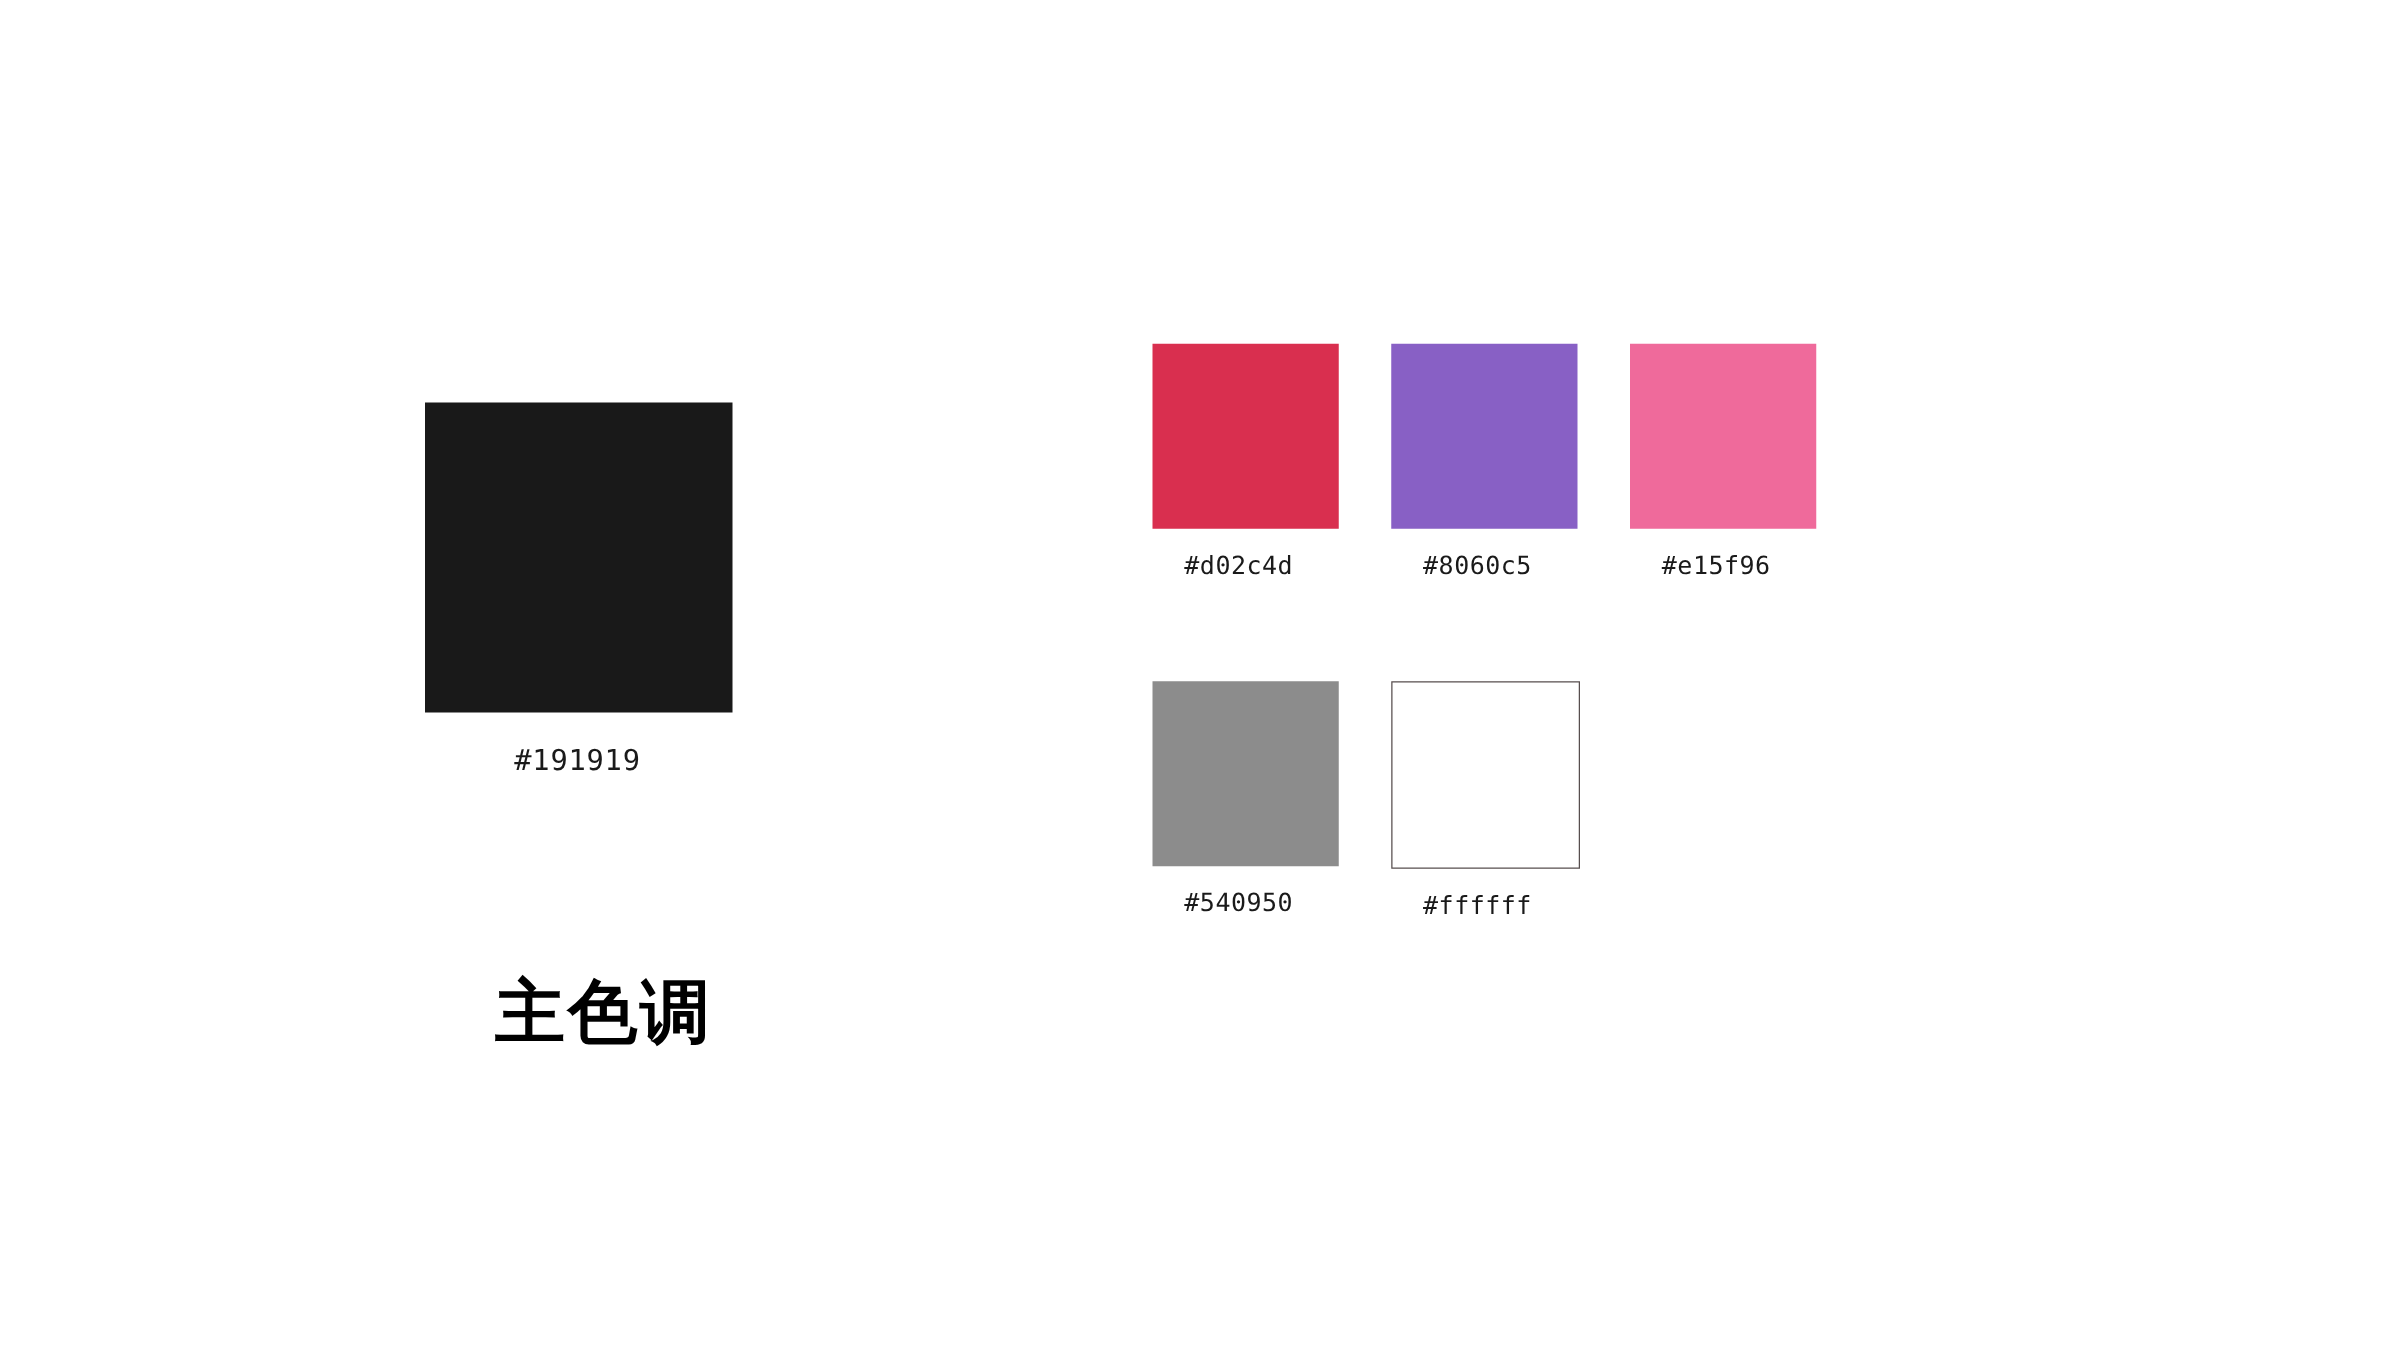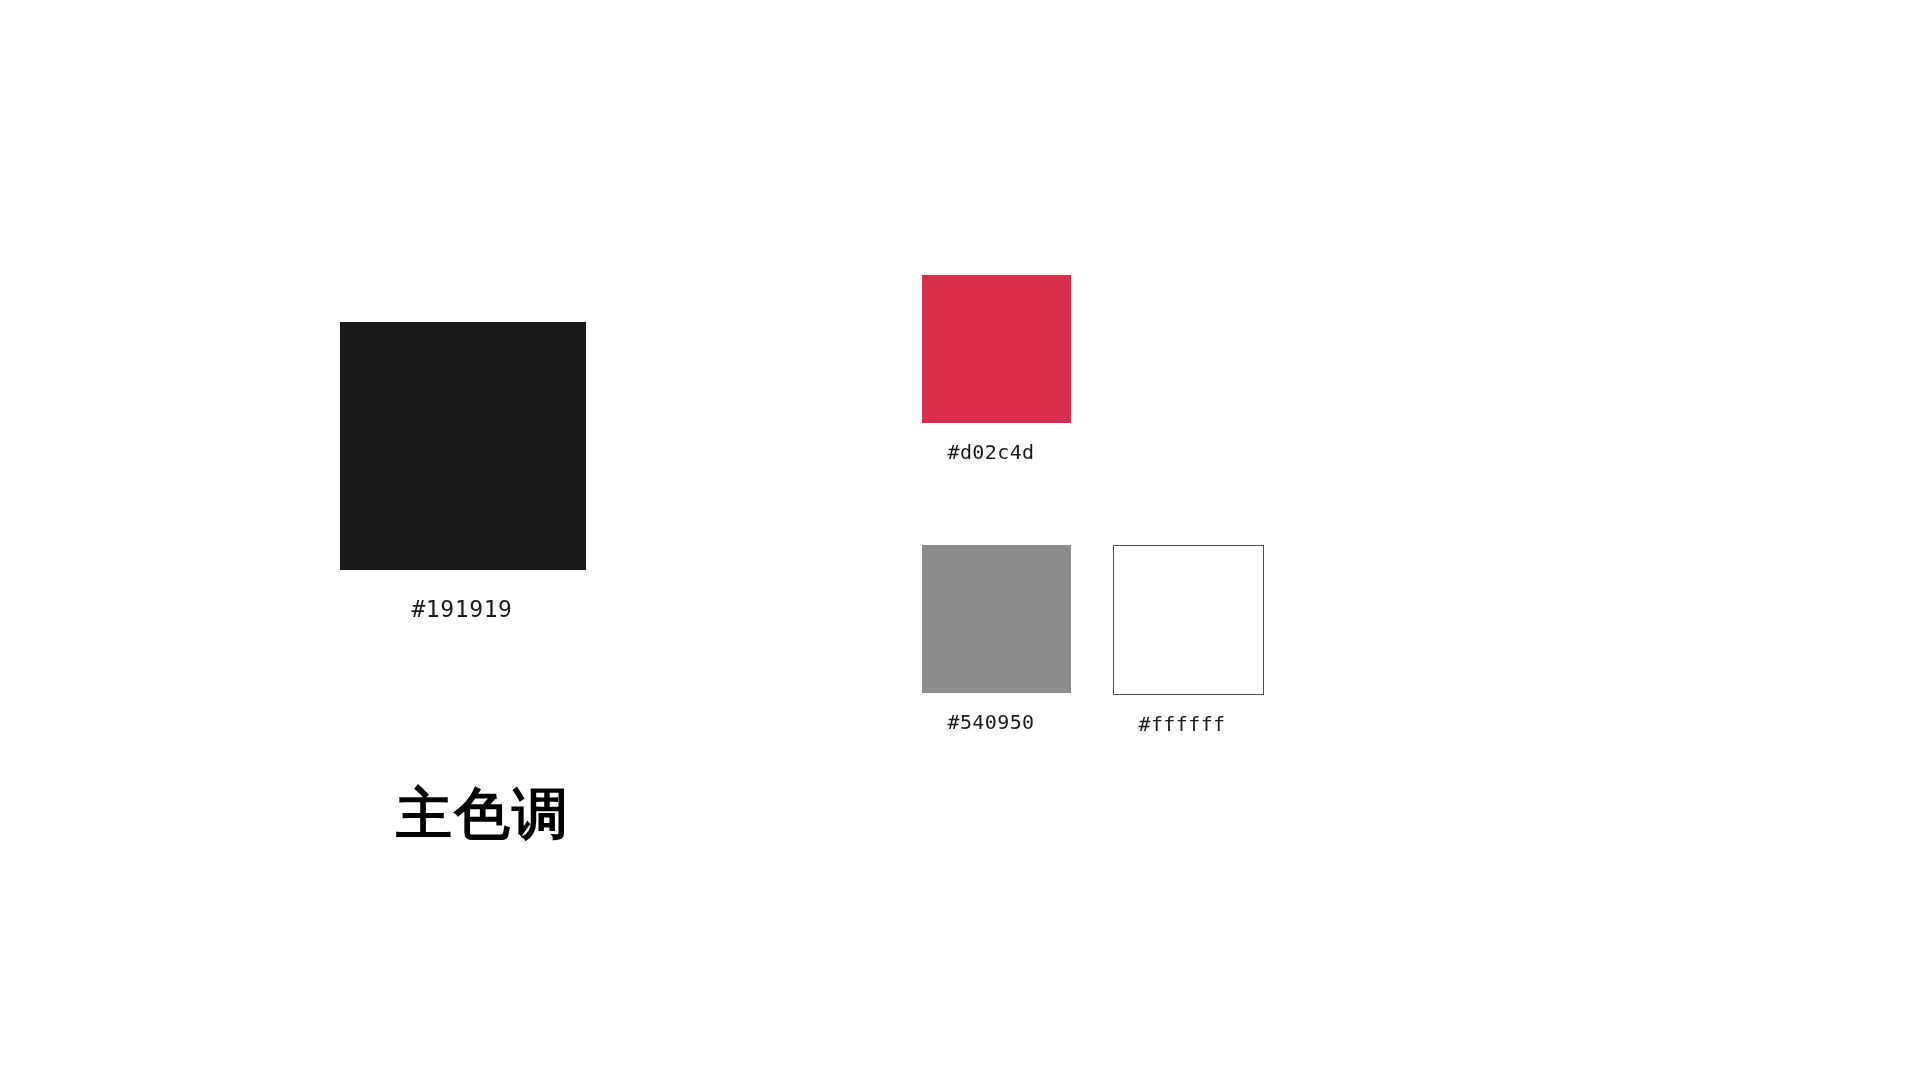--- a/index.html
+++ b/index.html
@@ -82,21 +82,21 @@
     font-size: 20px;
     letter-spacing: 0.4px;
     font-family: "DejaVu Sans Mono", "Liberation Mono", monospace;
     color: #1a1a1a;
     white-space: nowrap;
   }
 
   
   .section-heading {
     position: absolute;
-    font-family: Liberation Serif, serif;
+    font-family: Liberation Mono, monospace;
     font-weight: 700;
     font-size: 56px;
     letter-spacing: 2px;
     color: #000000;
     white-space: nowrap;
     line-height: 1;
   }
   #heading-primary {
     left: 396px;
     top: 786px;
@@ -115,20 +115,28 @@
     <div class="primary-swatch" id="primary-swatch" style="background: rgb(25, 25, 25);"></div>
     <div class="primary-hex">#191919</div>
   </div>
 
   <div class="aux-group" id="aux-group">
       <div class="aux-row">
         <div class="aux-cell">
           <div class="aux-swatch" style="background: rgb(217, 47, 79);"></div>
           <div class="aux-hex">#d02c4d</div>
         </div>
+        <div class="aux-cell">
+          <div class="aux-swatch" style="background: rgb(136, 96, 197);"></div>
+          <div class="aux-hex">#8060c5</div>
+        </div>
+        <div class="aux-cell">
+          <div class="aux-swatch" style="background: rgb(239, 106, 155);"></div>
+          <div class="aux-hex">#e15f96</div>
+        </div>
       </div>
       <div class="aux-row">
         <div class="aux-cell">
           <div class="aux-swatch" style="background: rgb(140, 140, 140);"></div>
           <div class="aux-hex">#540950</div>
         </div>
         <div class="aux-cell">
           <div class="aux-swatch bordered" style="background: rgb(255, 255, 255); border-color: rgb(87, 78, 78);"></div>
           <div class="aux-hex">#ffffff</div>
         </div>

